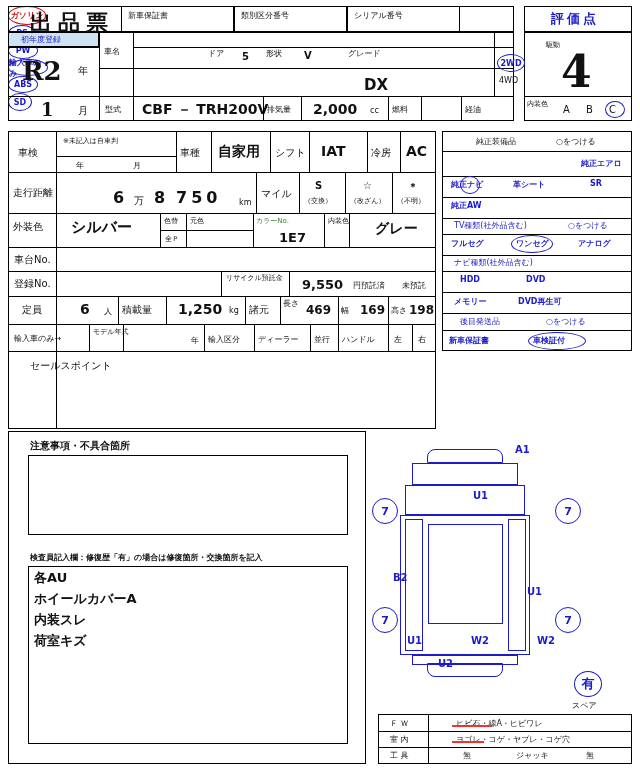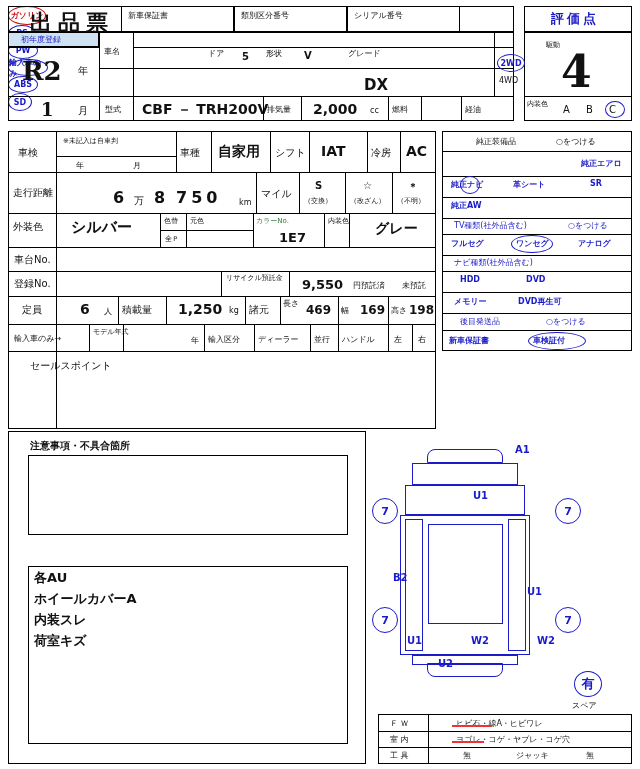--- a/index.html
+++ b/index.html
@@ -277,20 +277,21 @@
   <div class="line h" style="left:434px;top:324px;width:190px;"></div>
 
   <div class="t sm b blue" style="left:441px;top:329px;">新車保証書</div>
   <div class="t sm b blue" style="left:525px;top:329px;">車検証付</div>
   <div class="ocirc" style="position:absolute;left:520px;top:326px;width:58px;height:18px;"></div>
 
   <div class="bx" style="left:0;top:425px;width:358px;height:333px;"></div>
   <div class="t md b" style="left:22px;top:433px;">注意事項・不具合箇所</div>
   <div class="bx" style="left:20px;top:449px;width:320px;height:80px;"></div>
 
+  <div class="t sm b" style="left:22px;top:546px;">検査員記入欄：修復歴「有」の場合は修復箇所・交換箇所を記入</div>
   <div class="bx" style="left:20px;top:560px;width:320px;height:178px;"></div>
   <div class="t b" style="left:26px;top:563px;font-size:13px;">各AU</div>
   <div class="t b" style="left:26px;top:584px;font-size:13px;">ホイールカバーA</div>
   <div class="t b" style="left:26px;top:605px;font-size:13px;">内装スレ</div>
   <div class="t b" style="left:26px;top:626px;font-size:13px;">荷室キズ</div>
 
   <div>
 
     <div class="diagpart" style="left:419px;top:443px;width:76px;height:14px;border-radius:8px 8px 0 0;"></div>
 

